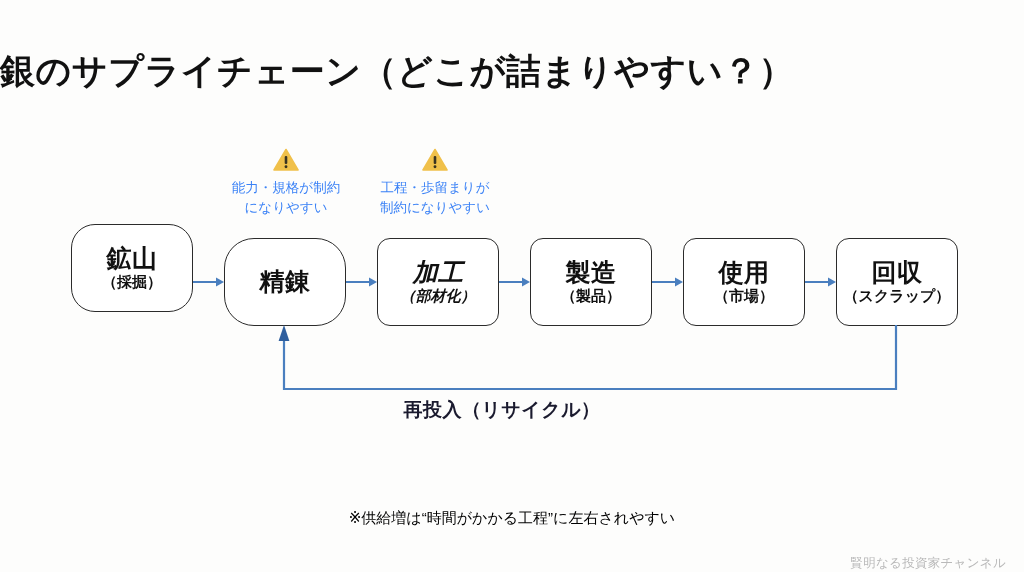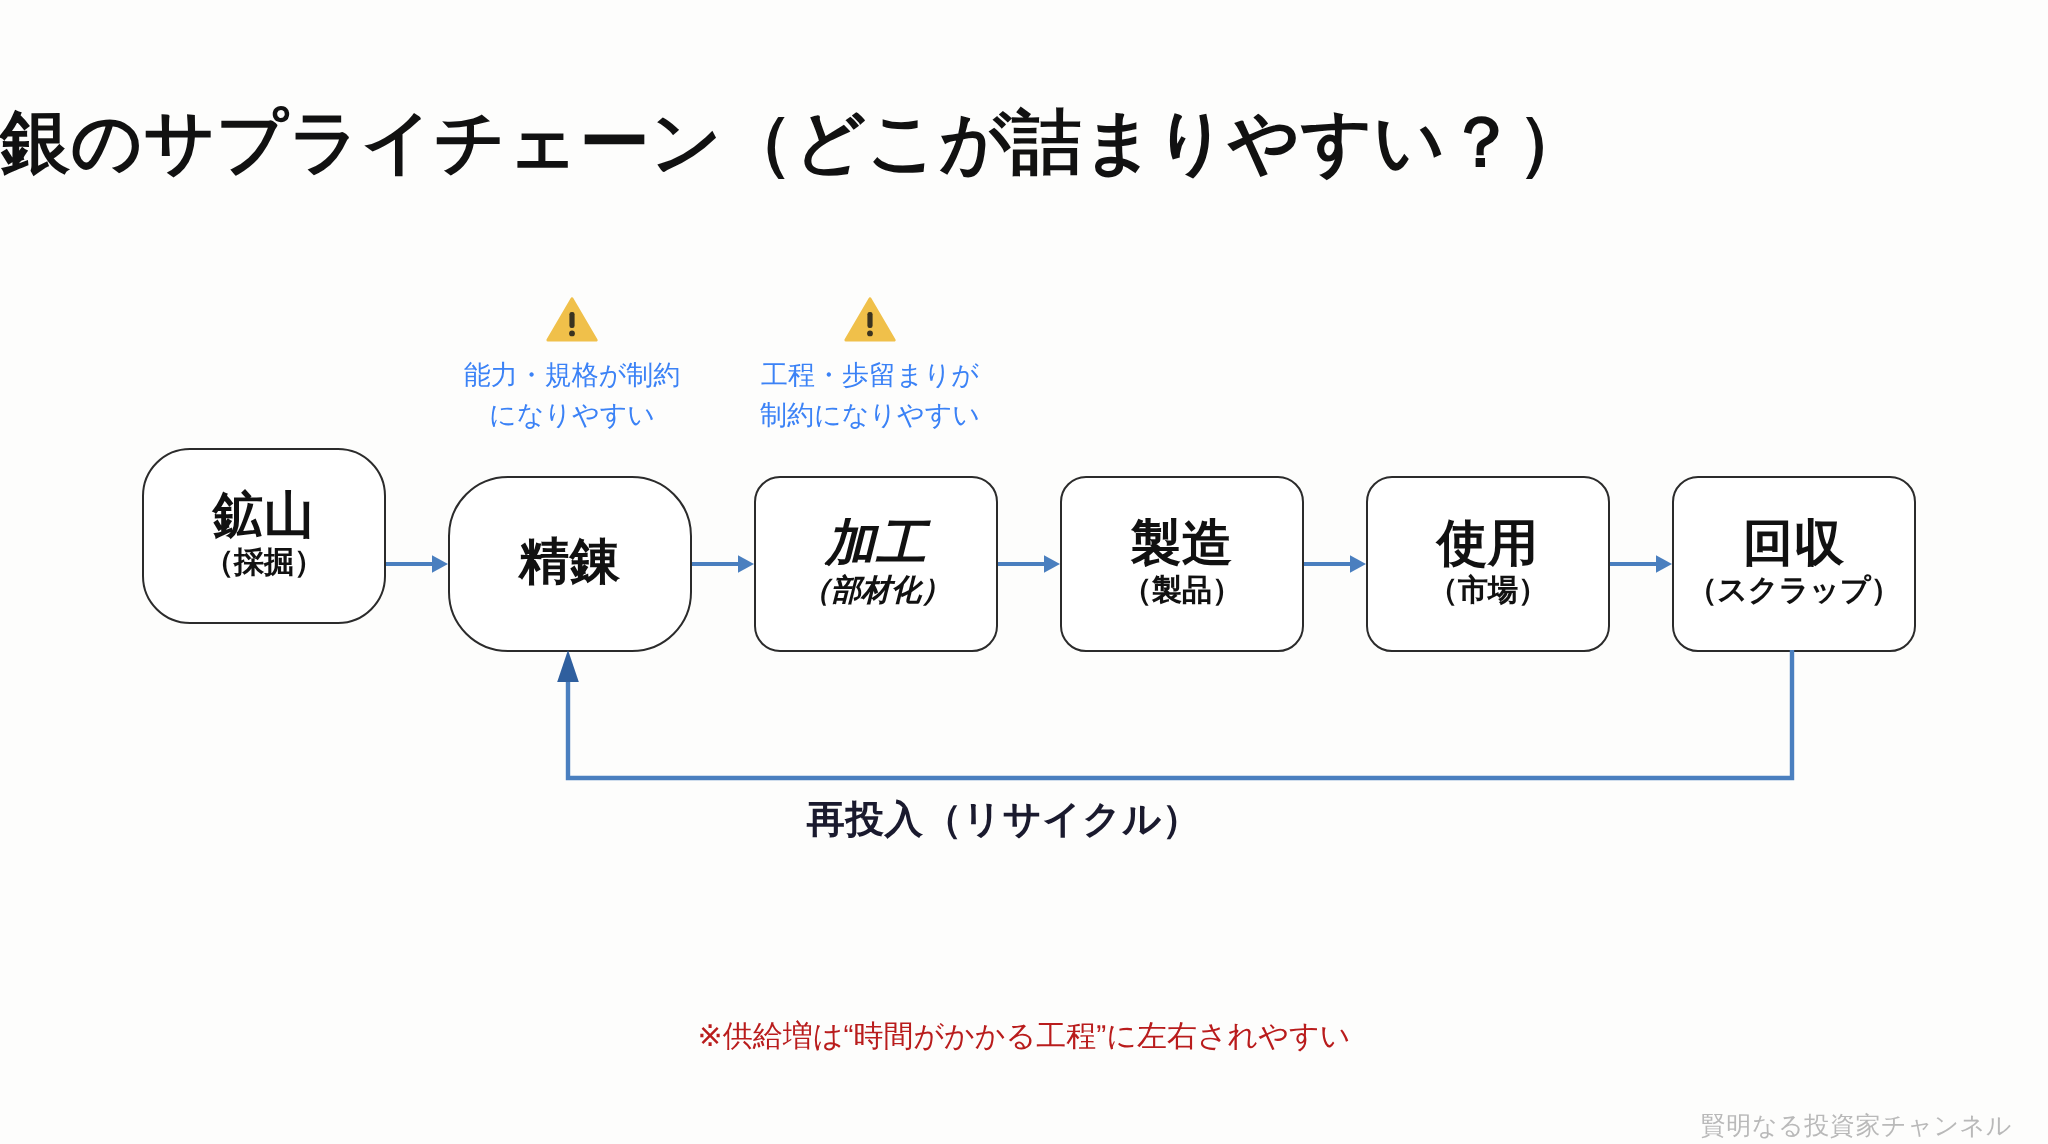--- a/index.html
+++ b/index.html
@@ -141,21 +141,21 @@
   }
 
   
   .footnote {
     position: absolute;
     left: 0;
     top: 509px;
     width: 1024px;
     text-align: center;
     font-size: 15px;
-    color: #b91c1c;
+    color: #000000;
     font-weight: 400;
     white-space: nowrap;
   }
 
   
   .watermark {
     position: absolute;
     right: 18px;
     bottom: 0;
     font-size: 12.5px;

